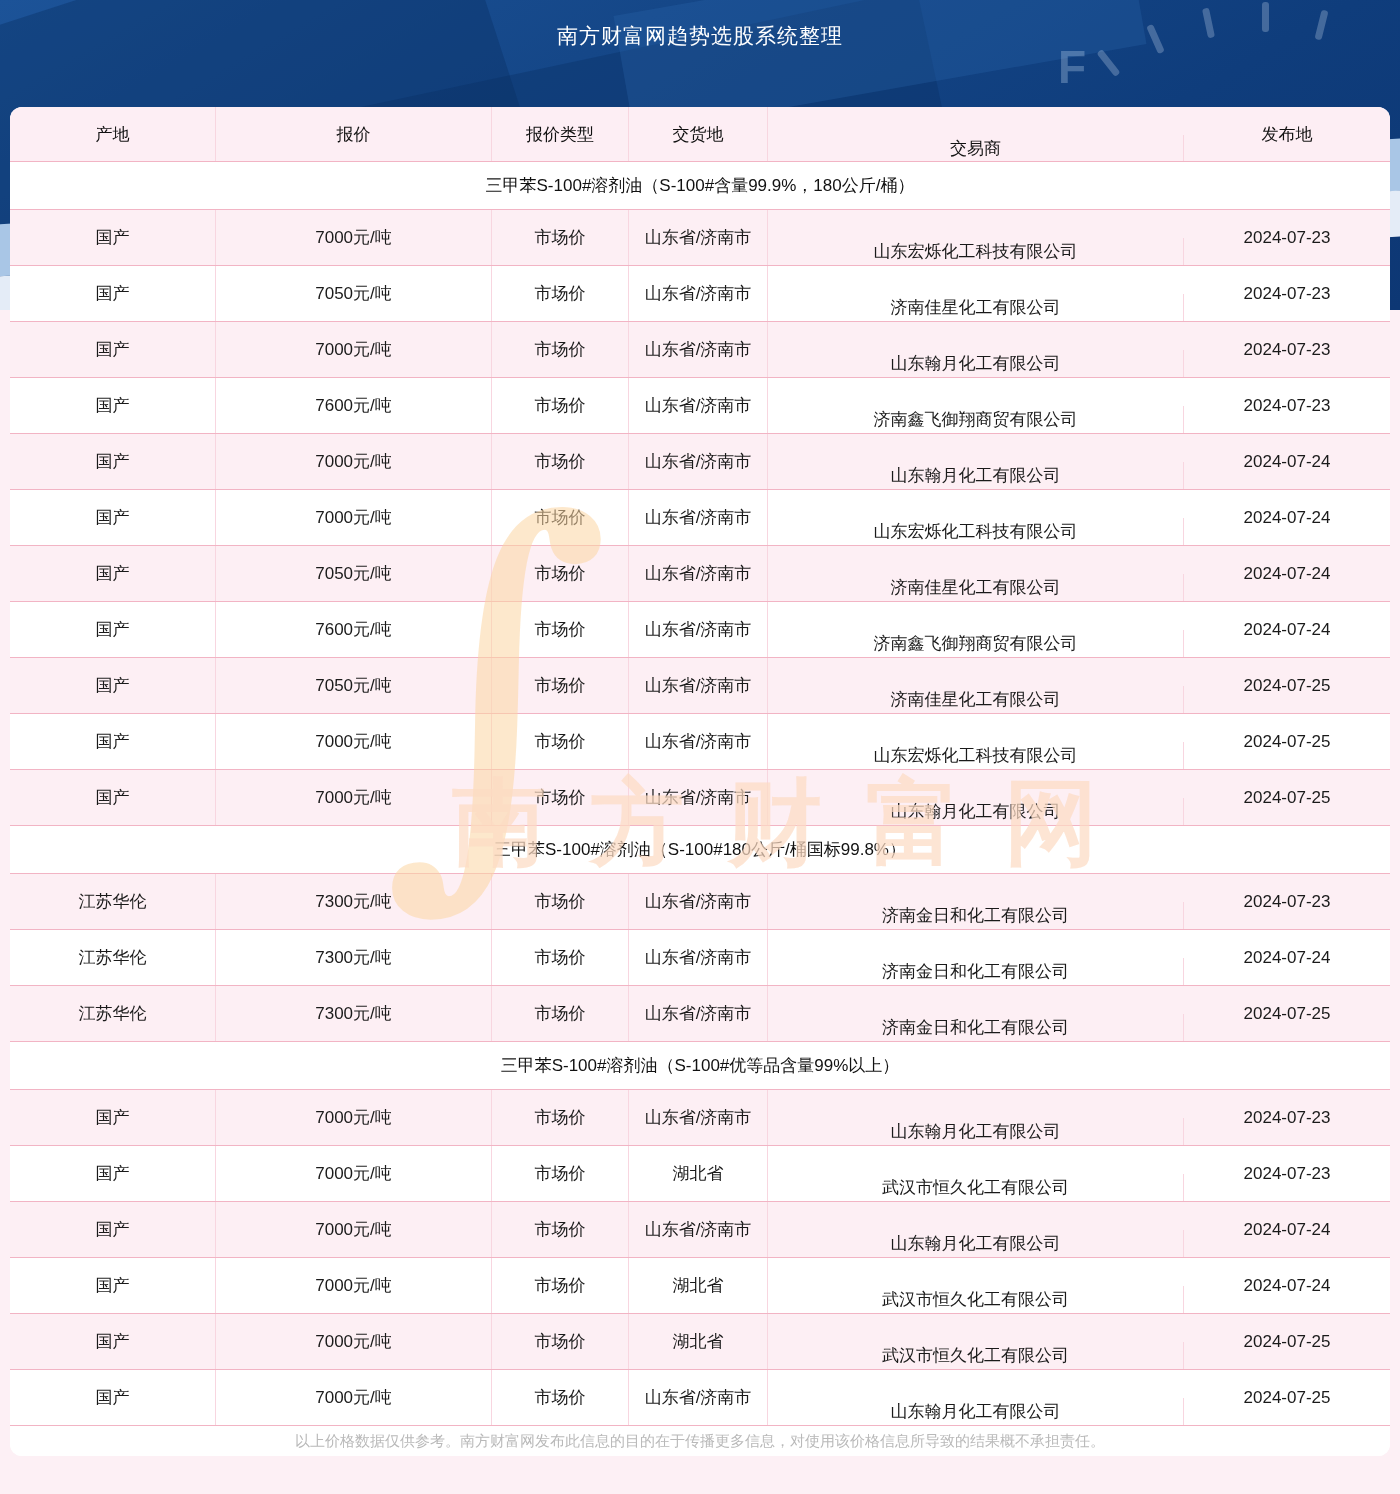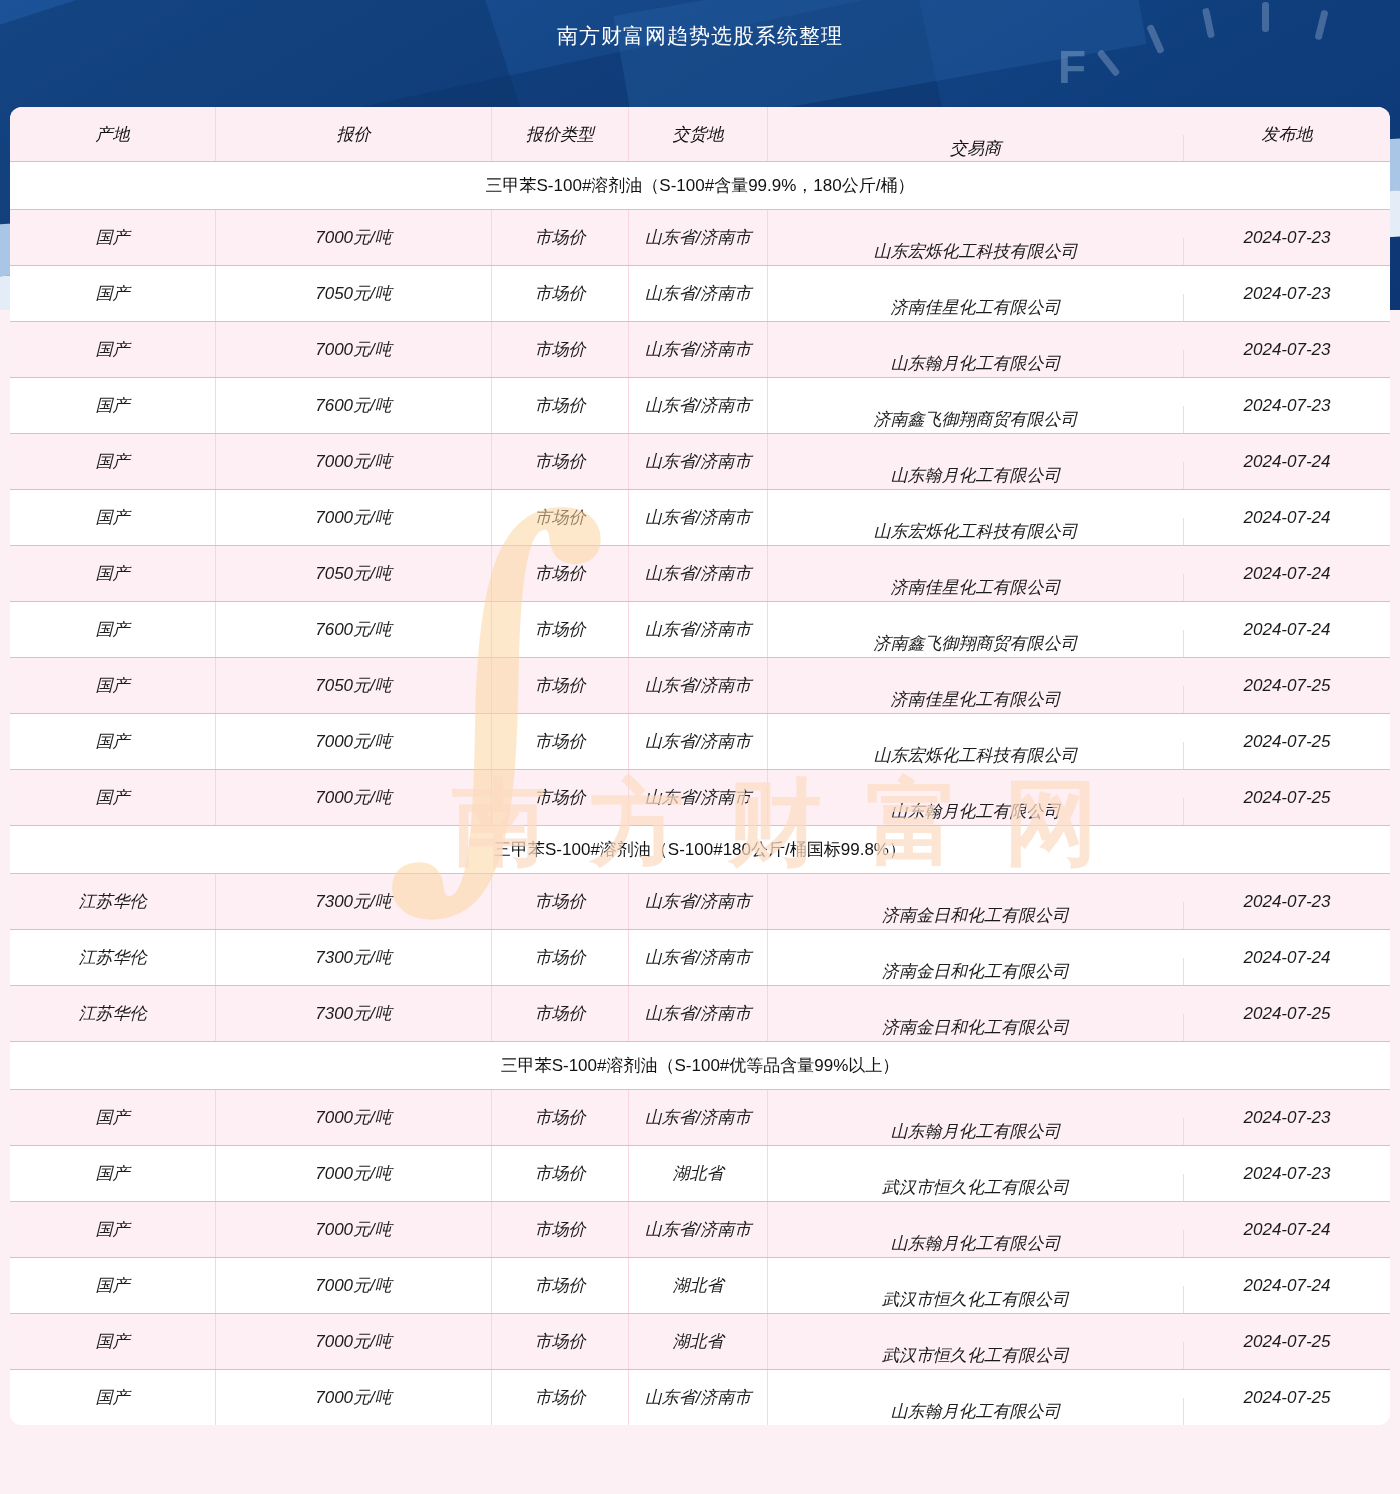--- a/index.html
+++ b/index.html
@@ -19,21 +19,21 @@
   .gauge-tick{position:absolute;width:7px;height:30px;background:#cfe0f2;opacity:.28;border-radius:3px;}
   .gauge-f{position:absolute;left:1058px;top:40px;font-size:46px;font-weight:bold;color:#bcd4ee;opacity:.32;}
   .band-light{position:absolute;left:-30px;top:226px;width:1500px;height:52px;background:#a9c6e6;transform:rotate(-3.5deg);transform-origin:left top;}
   .band-pale{position:absolute;left:-30px;top:278px;width:1500px;height:46px;background:#e4ecf7;transform:rotate(-3.5deg);transform-origin:left top;}
   
   .hero-titles{position:absolute;left:0;top:18px;width:1400px;text-align:center;z-index:2;}
   .hero-title-line{color:#ffffff;font-size:21px;line-height:36px;letter-spacing:1px;}
   
   .price-table{position:absolute;left:10px;top:107px;width:1380px;z-index:1;
     background:#ffffff;border-radius:12px;overflow:hidden;}
-  .row{display:flex;height:56px;align-items:stretch;border-top:1px solid #f2b4c4;box-sizing:border-box;font-style:italic;}
+  .row{display:flex;height:56px;align-items:stretch;border-top:1px solid #f2b4c4;box-sizing:border-box;}
   .row.header-row{height:54px;border-top:none;background:#fdeef4;}
   .row.odd{background:#fdeff4;}
   .row.even{background:#ffffff;}
   .cell{display:flex;align-items:center;justify-content:center;box-sizing:border-box;
     border-right:1px solid #f8d6e0;font-size:17px;color:#1a1a1a;text-align:center;padding:0 6px;}
   .cell:last-child{border-right:none;}
   .c0{width:206px;}.c1{width:276px;}.c2{width:137px;}.c3{width:139px;}.c4{width:416px;margin-top:28px;}.c5{flex:1;text-align:right;}
   .header-row .cell{font-size:17px;color:#111;}
   .section-row{display:flex;align-items:center;justify-content:center;height:48px;
     border-top:1px solid #f2b4c4;box-sizing:border-box;background:#ffffff;
@@ -240,18 +240,19 @@
       </div>
       <div class="row even">
         <div class="cell c0">国产</div>
         <div class="cell c1">7000元/吨</div>
         <div class="cell c2">市场价</div>
         <div class="cell c3">山东省/济南市</div>
         <div class="cell c4">山东翰月化工有限公司</div>
         <div class="cell c5">2024-07-25</div>
       </div>
     </div>
+  <div class="disclaimer-row">以上价格数据仅供参考。南方财富网发布此信息的目的在于传播更多信息，对使用该价格信息所导致的结果概不承担责任。</div>
 </div>
 
 <div class="watermark">
   <div class="wm-s">∫</div>
   <div class="wm-cjk">南方财富网</div>
 </div>
 
 </body></html>

